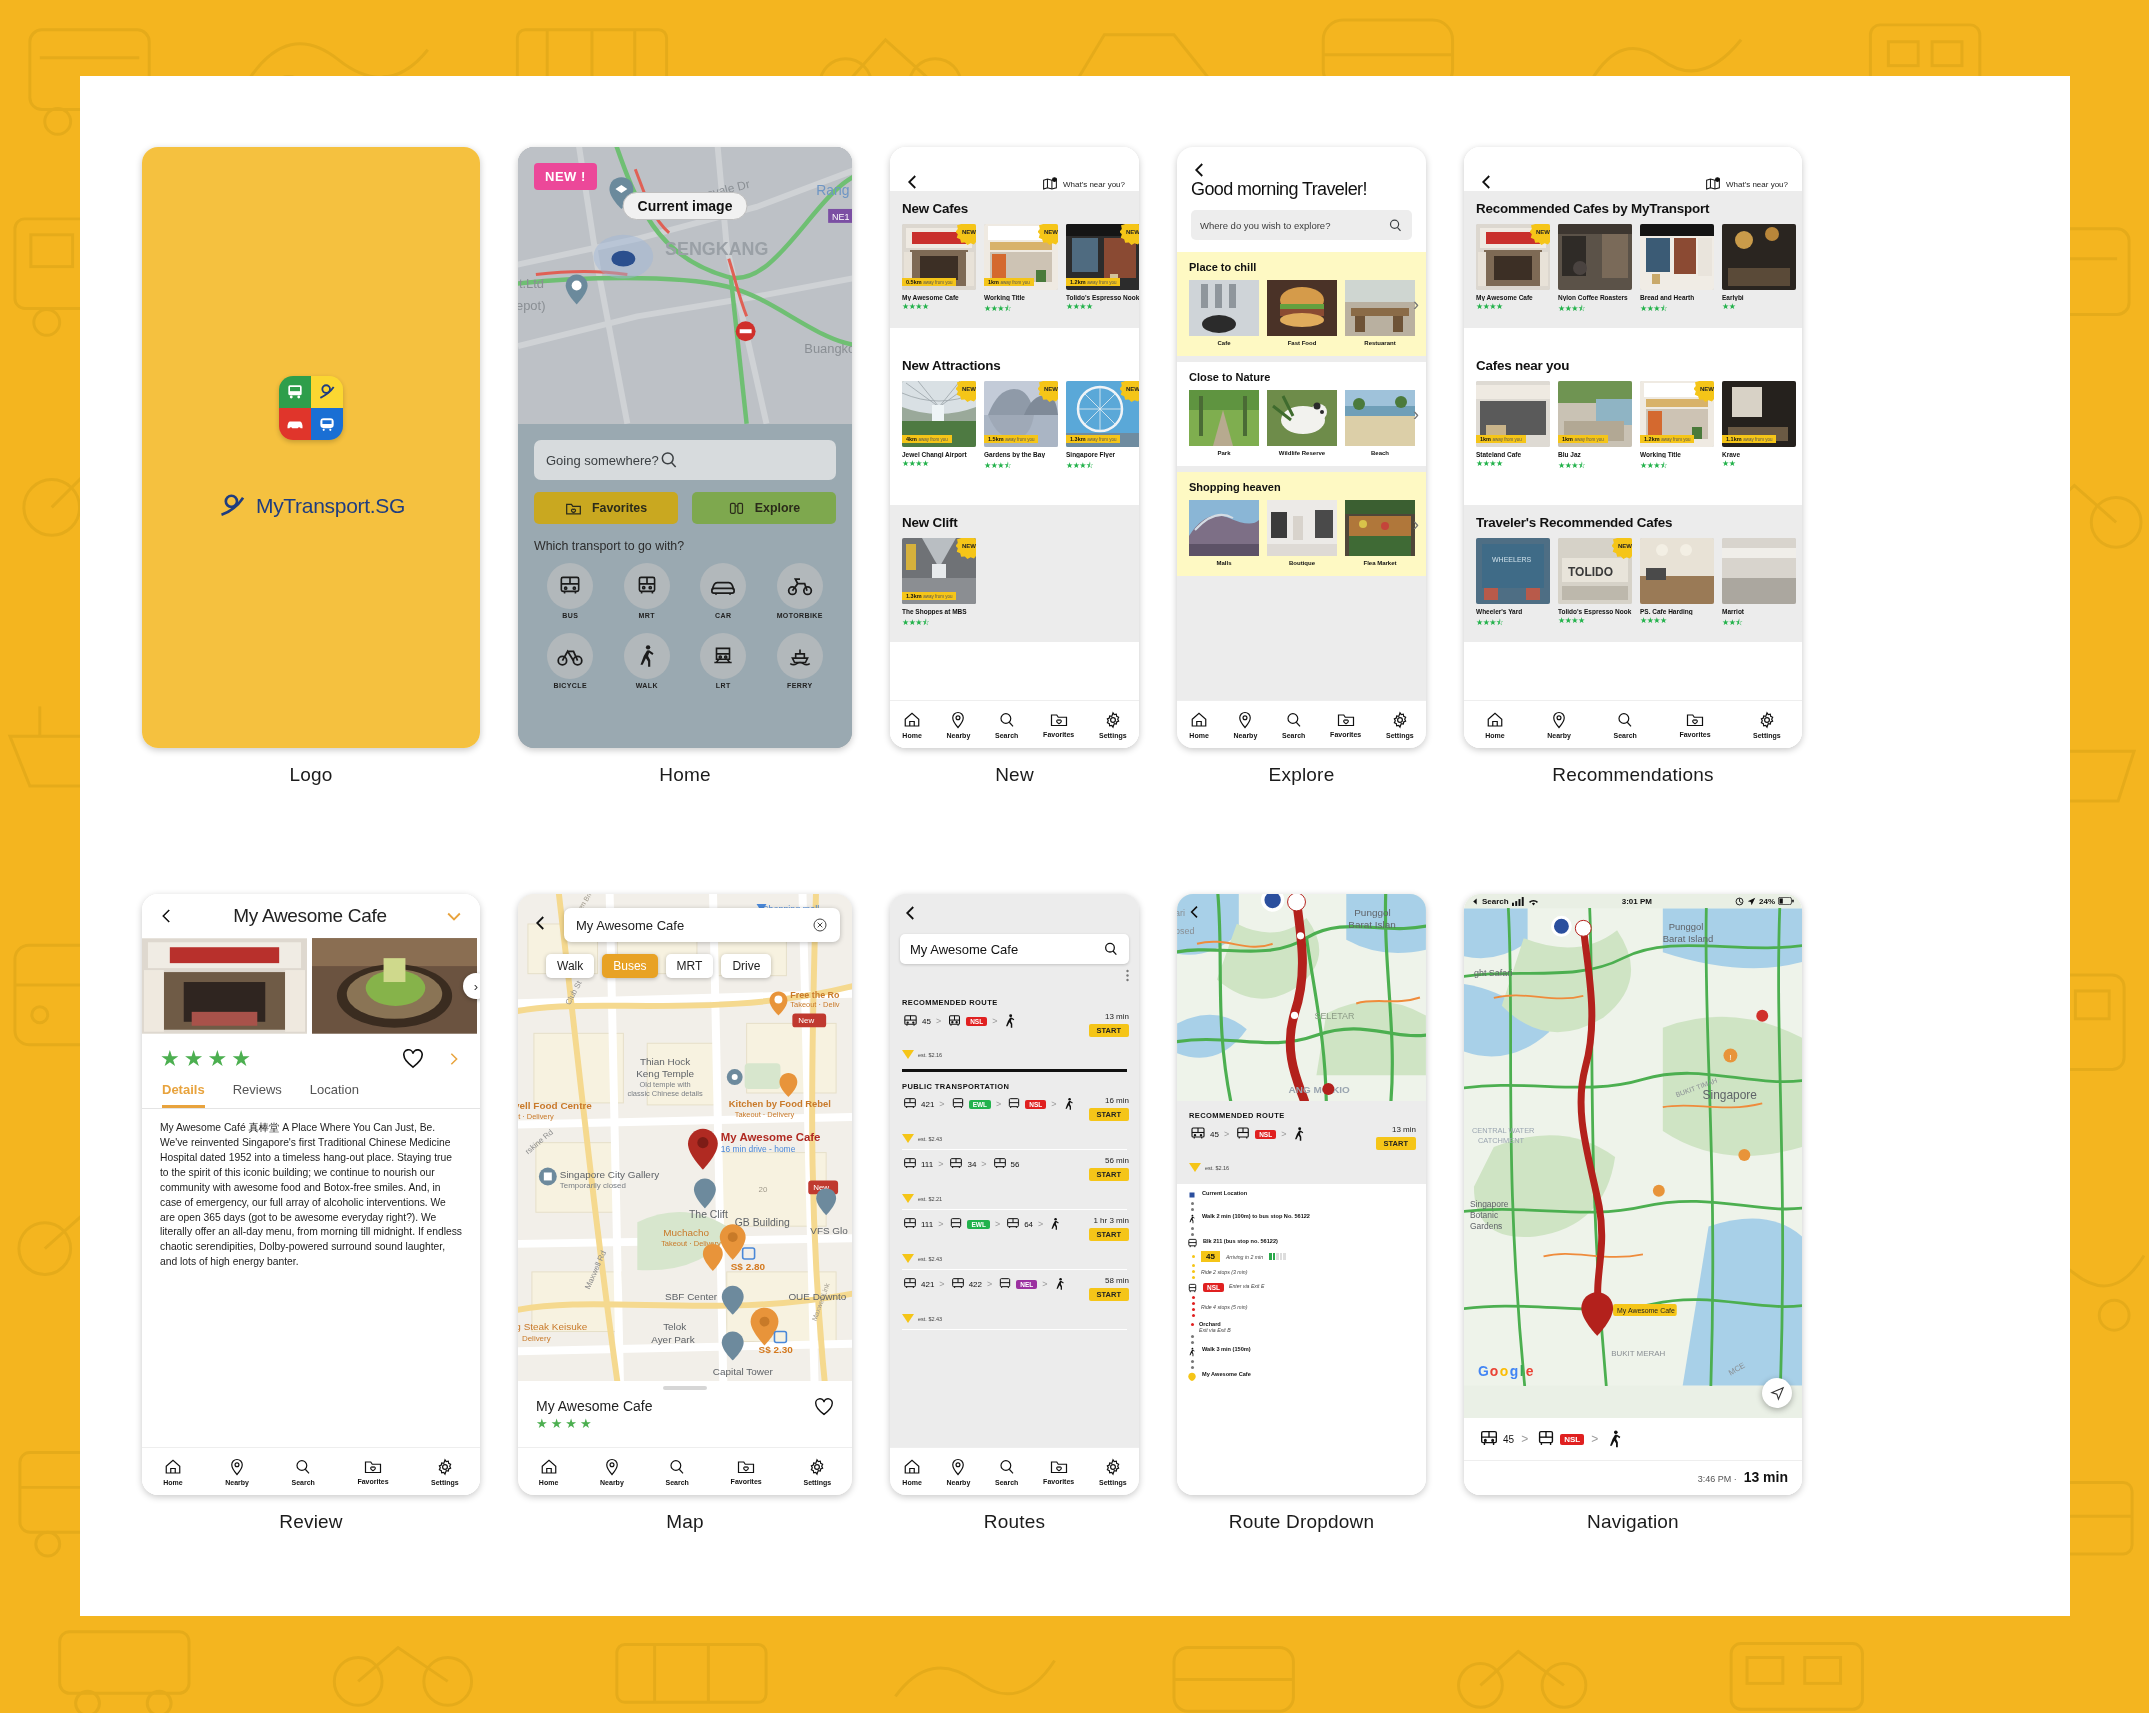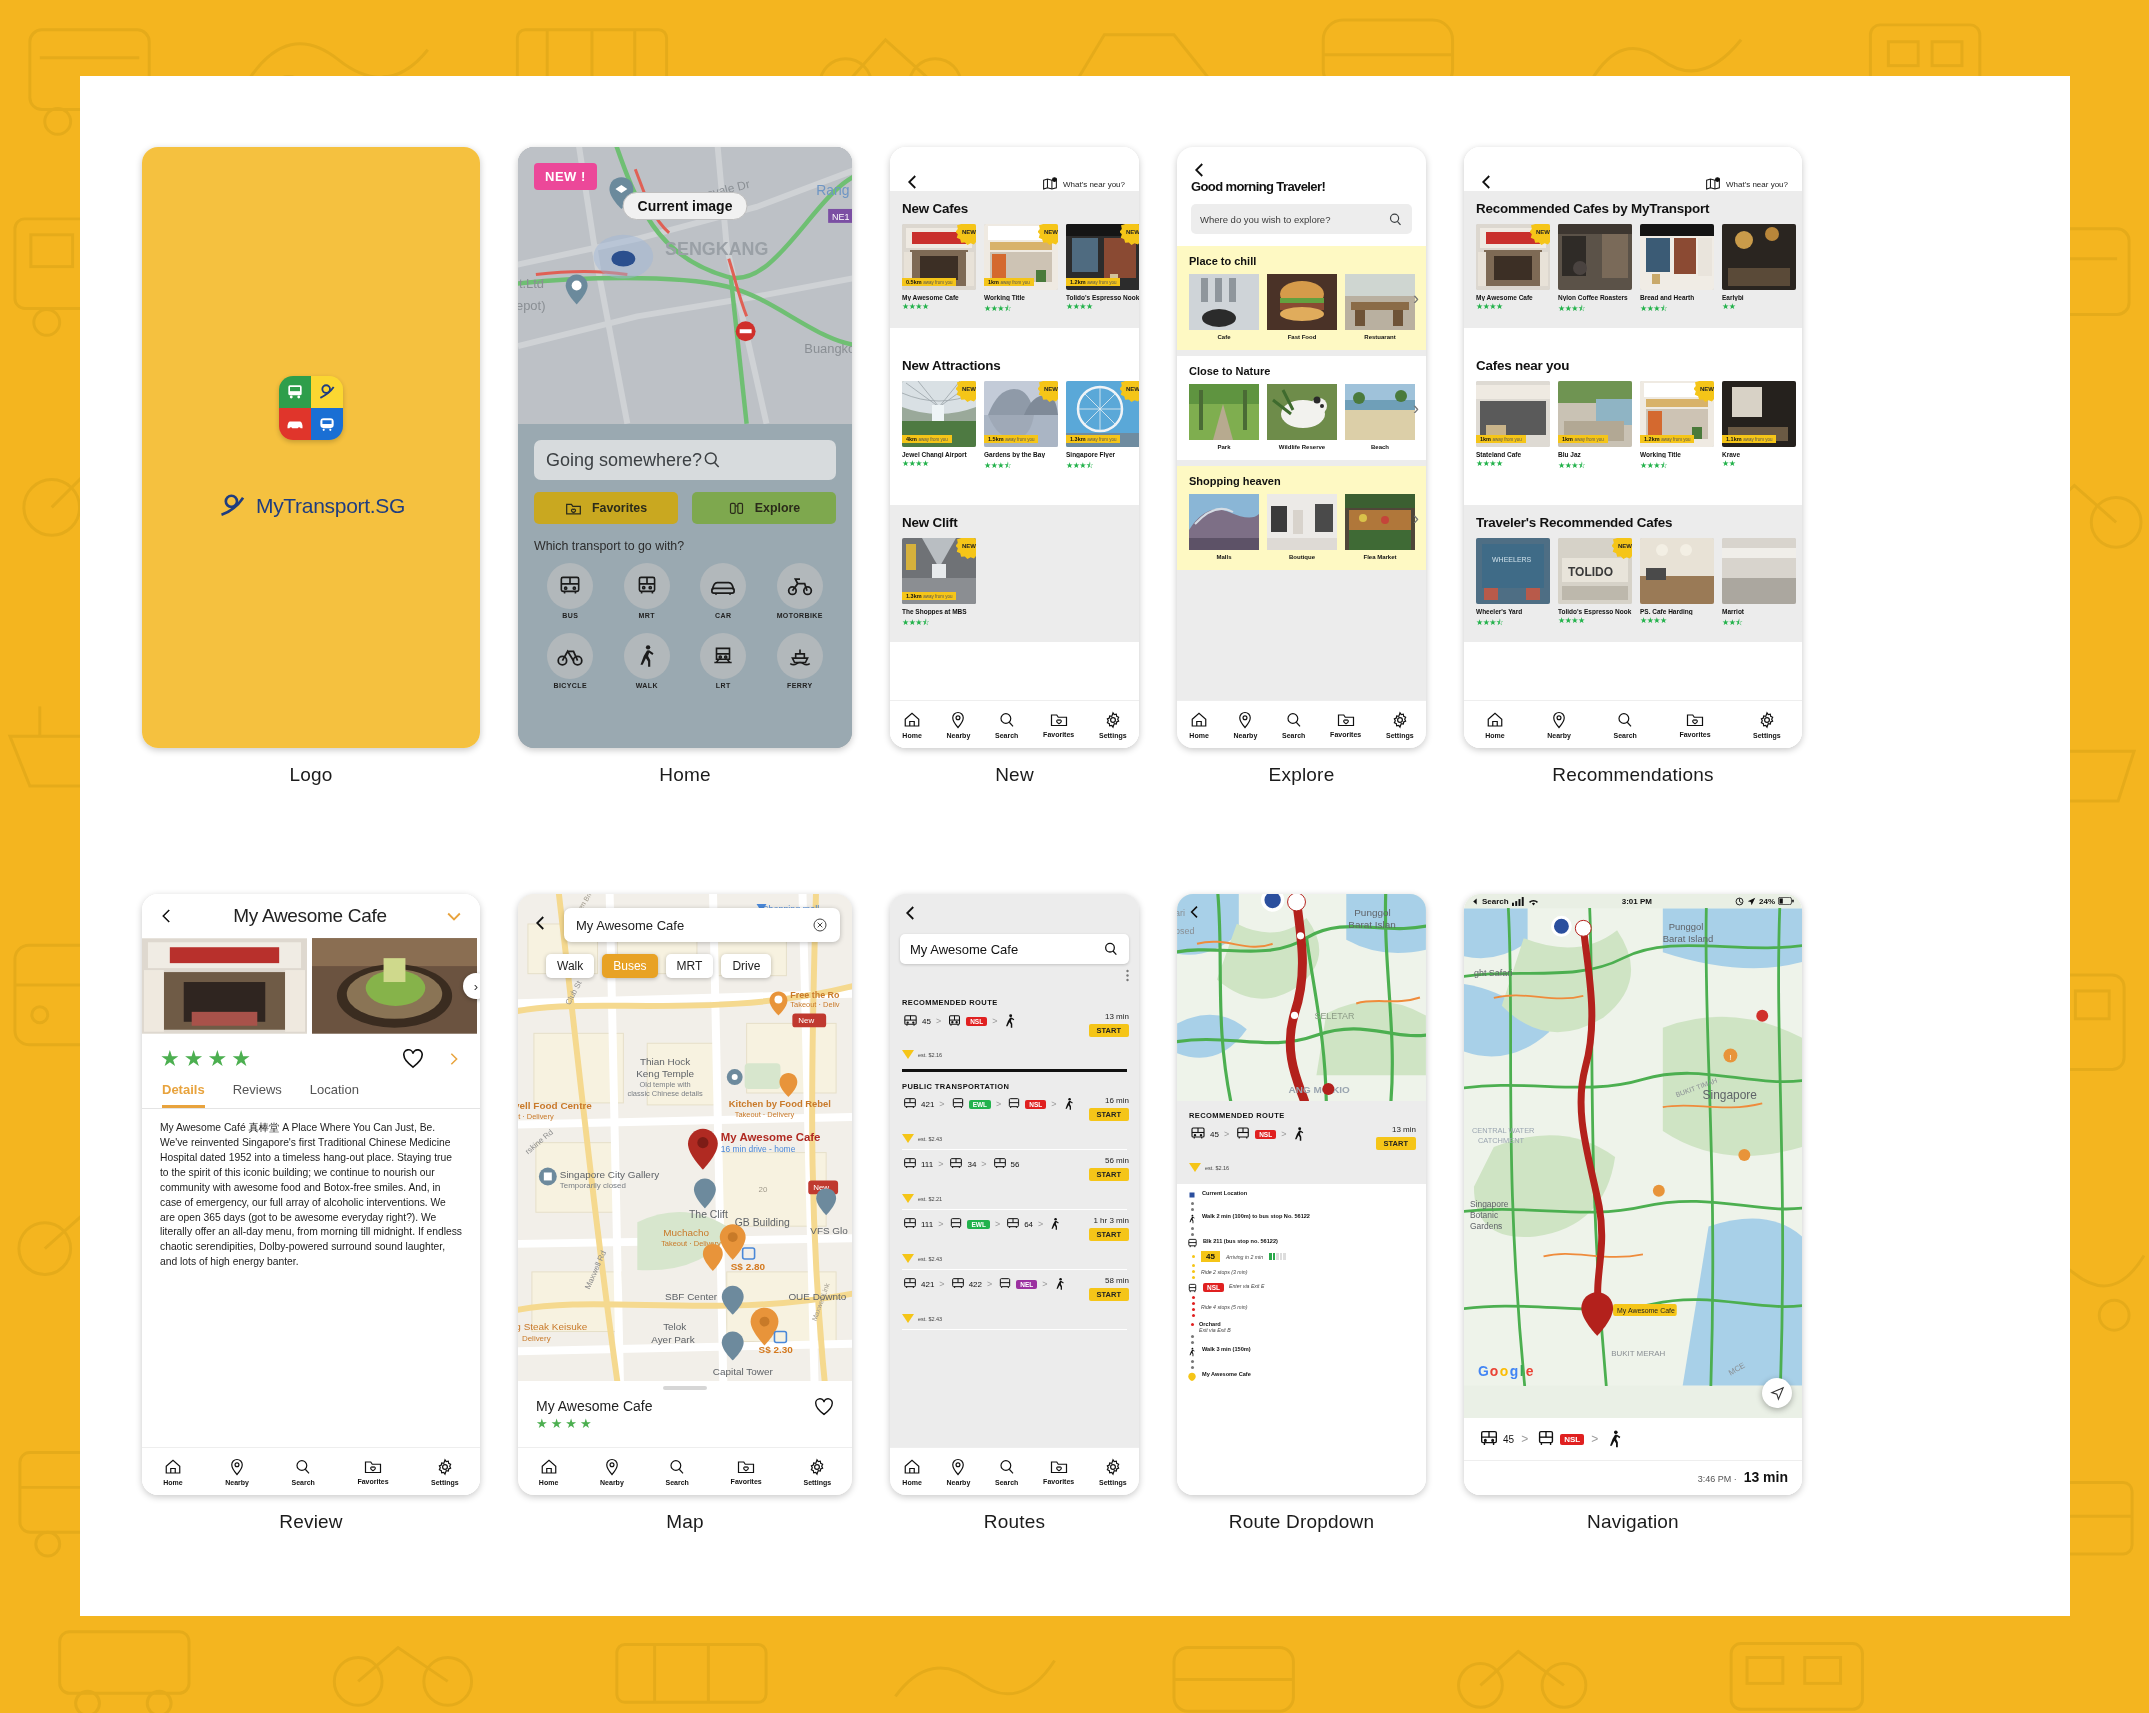--- a/index.html
+++ b/index.html
@@ -52,21 +52,21 @@
   .lt-green{background:#2e9e4b;} .lt-yellow{background:#fbd731;} .lt-red{background:#e0352b;} .lt-blue{background:#1a6fd4;}
   .logo-word { display:flex; align-items:center; gap:9px; margin-top:52px; }
   .logo-word span { color:#1f3d80; font-size:21px; letter-spacing:-0.3px; }
 
   
   .home-screen { width:100%; height:100%; position:relative; background:#9aa0a6; }
   .home-map { position:absolute; inset:0 0 auto 0; height:277px; background:#bdc1c6; overflow:hidden; }
   .home-lower { position:absolute; left:0; right:0; top:277px; bottom:0; background:#9aa9b1; }
   .badge-new { position:absolute; left:16px; top:16px; background:#ec4899; color:#fff; font-size:13px; font-weight:bold; padding:6px 11px; border-radius:4px; letter-spacing:0.5px; z-index:4;}
   .home-search { position:absolute; left:16px; right:16px; top:16px; height:40px; background:#d7dbdd; border-radius:7px; display:flex; align-items:center; padding:0 12px; }
-  .home-search span { font-size:18px; color:#3c4043; }
+  .home-search span { font-size:13px; color:#3c4043; }
   .current-image-pill {
     position:absolute; left:50%; transform:translateX(-50%); top:45px;
     background:#f1f1f1; border:1px solid #bfbfbf; border-radius:16px;
     padding:5px 14px; font-size:14px; font-weight:bold; color:#111; z-index:6; white-space:nowrap;
   }
   .home-btnrow { position:absolute; left:16px; right:16px; top:68px; display:flex; gap:14px; }
   .home-btn { flex:1; height:32px; border-radius:5px; display:flex; align-items:center; justify-content:center; gap:10px; font-size:12.4px; font-weight:bold; color:#2b2b1a; }
   .hb-fav{background:#c9a820;} .hb-exp{background:#7ea84e;}
   .home-q { position:absolute; left:16px; top:115px; font-size:12.4px; color:#2c2c2c; }
   .tgrid { position:absolute; left:14px; right:14px; top:139px; display:grid; grid-template-columns:repeat(4,1fr); row-gap:14px; }
@@ -97,21 +97,21 @@
   .newbadge {
     position:absolute; right:-6px; top:-5px; width:26px; height:26px; background:#f5c518;
     color:#222; font-size:6px; font-weight:bold; display:flex; align-items:center; justify-content:center;
     clip-path: polygon(50% 0%,61% 8%,74% 4%,81% 15%,95% 17%,96% 31%,107% 40%,100% 52%,106% 65%,94% 72%,92% 86%,78% 87%,69% 98%,56% 93%,44% 100%,34% 90%,20% 91%,16% 78%,3% 72%,7% 59%,-2% 49%,7% 38%,4% 24%,18% 20%,23% 7%,37% 9%);
   }
   .kmchip { position:absolute; left:0; bottom:4px; background:#f5c518; padding:1px 4px; font-size:5.5px; font-weight:bold; color:#111; }
   .kmchip i { font-style:normal; font-weight:normal; color:#555; font-size:4.5px; }
 
   
   .exp-head { background:#fff; padding:0 14px 12px; flex:none; }
-  .exp-greet { font-size:13px; font-weight:bold; color:#111; letter-spacing:-0.6px; margin-bottom:10px; }
+  .exp-greet { font-size:18px; font-weight:normal; color:#111; letter-spacing:-0.6px; margin-bottom:10px; }
   .exp-search { height:30px; background:#ededed; border-radius:5px; display:flex; align-items:center; justify-content:space-between; padding:0 9px; }
   .exp-search span { font-size:9.5px; color:#3c3c3c; }
   .exp-sec { background:#fef9c3; padding:9px 0 10px 12px; margin-bottom:6px; position:relative; }
   .exp-sec.white { background:#fff; }
   .exp-title { font-size:11px; font-weight:bold; color:#111; margin-bottom:7px; }
   .exp-card { width:70px; flex:none; }
   .exp-card .thumb { width:70px; height:56px; background:#cfcfcf; }
   .exp-card .nm { font-size:6px; font-weight:bold; color:#111; margin-top:4px; text-align:center; }
   .exp-arrow { position:absolute; right:7px; top:50%; transform:translateY(-50%); color:#777; font-size:18px; }
 

